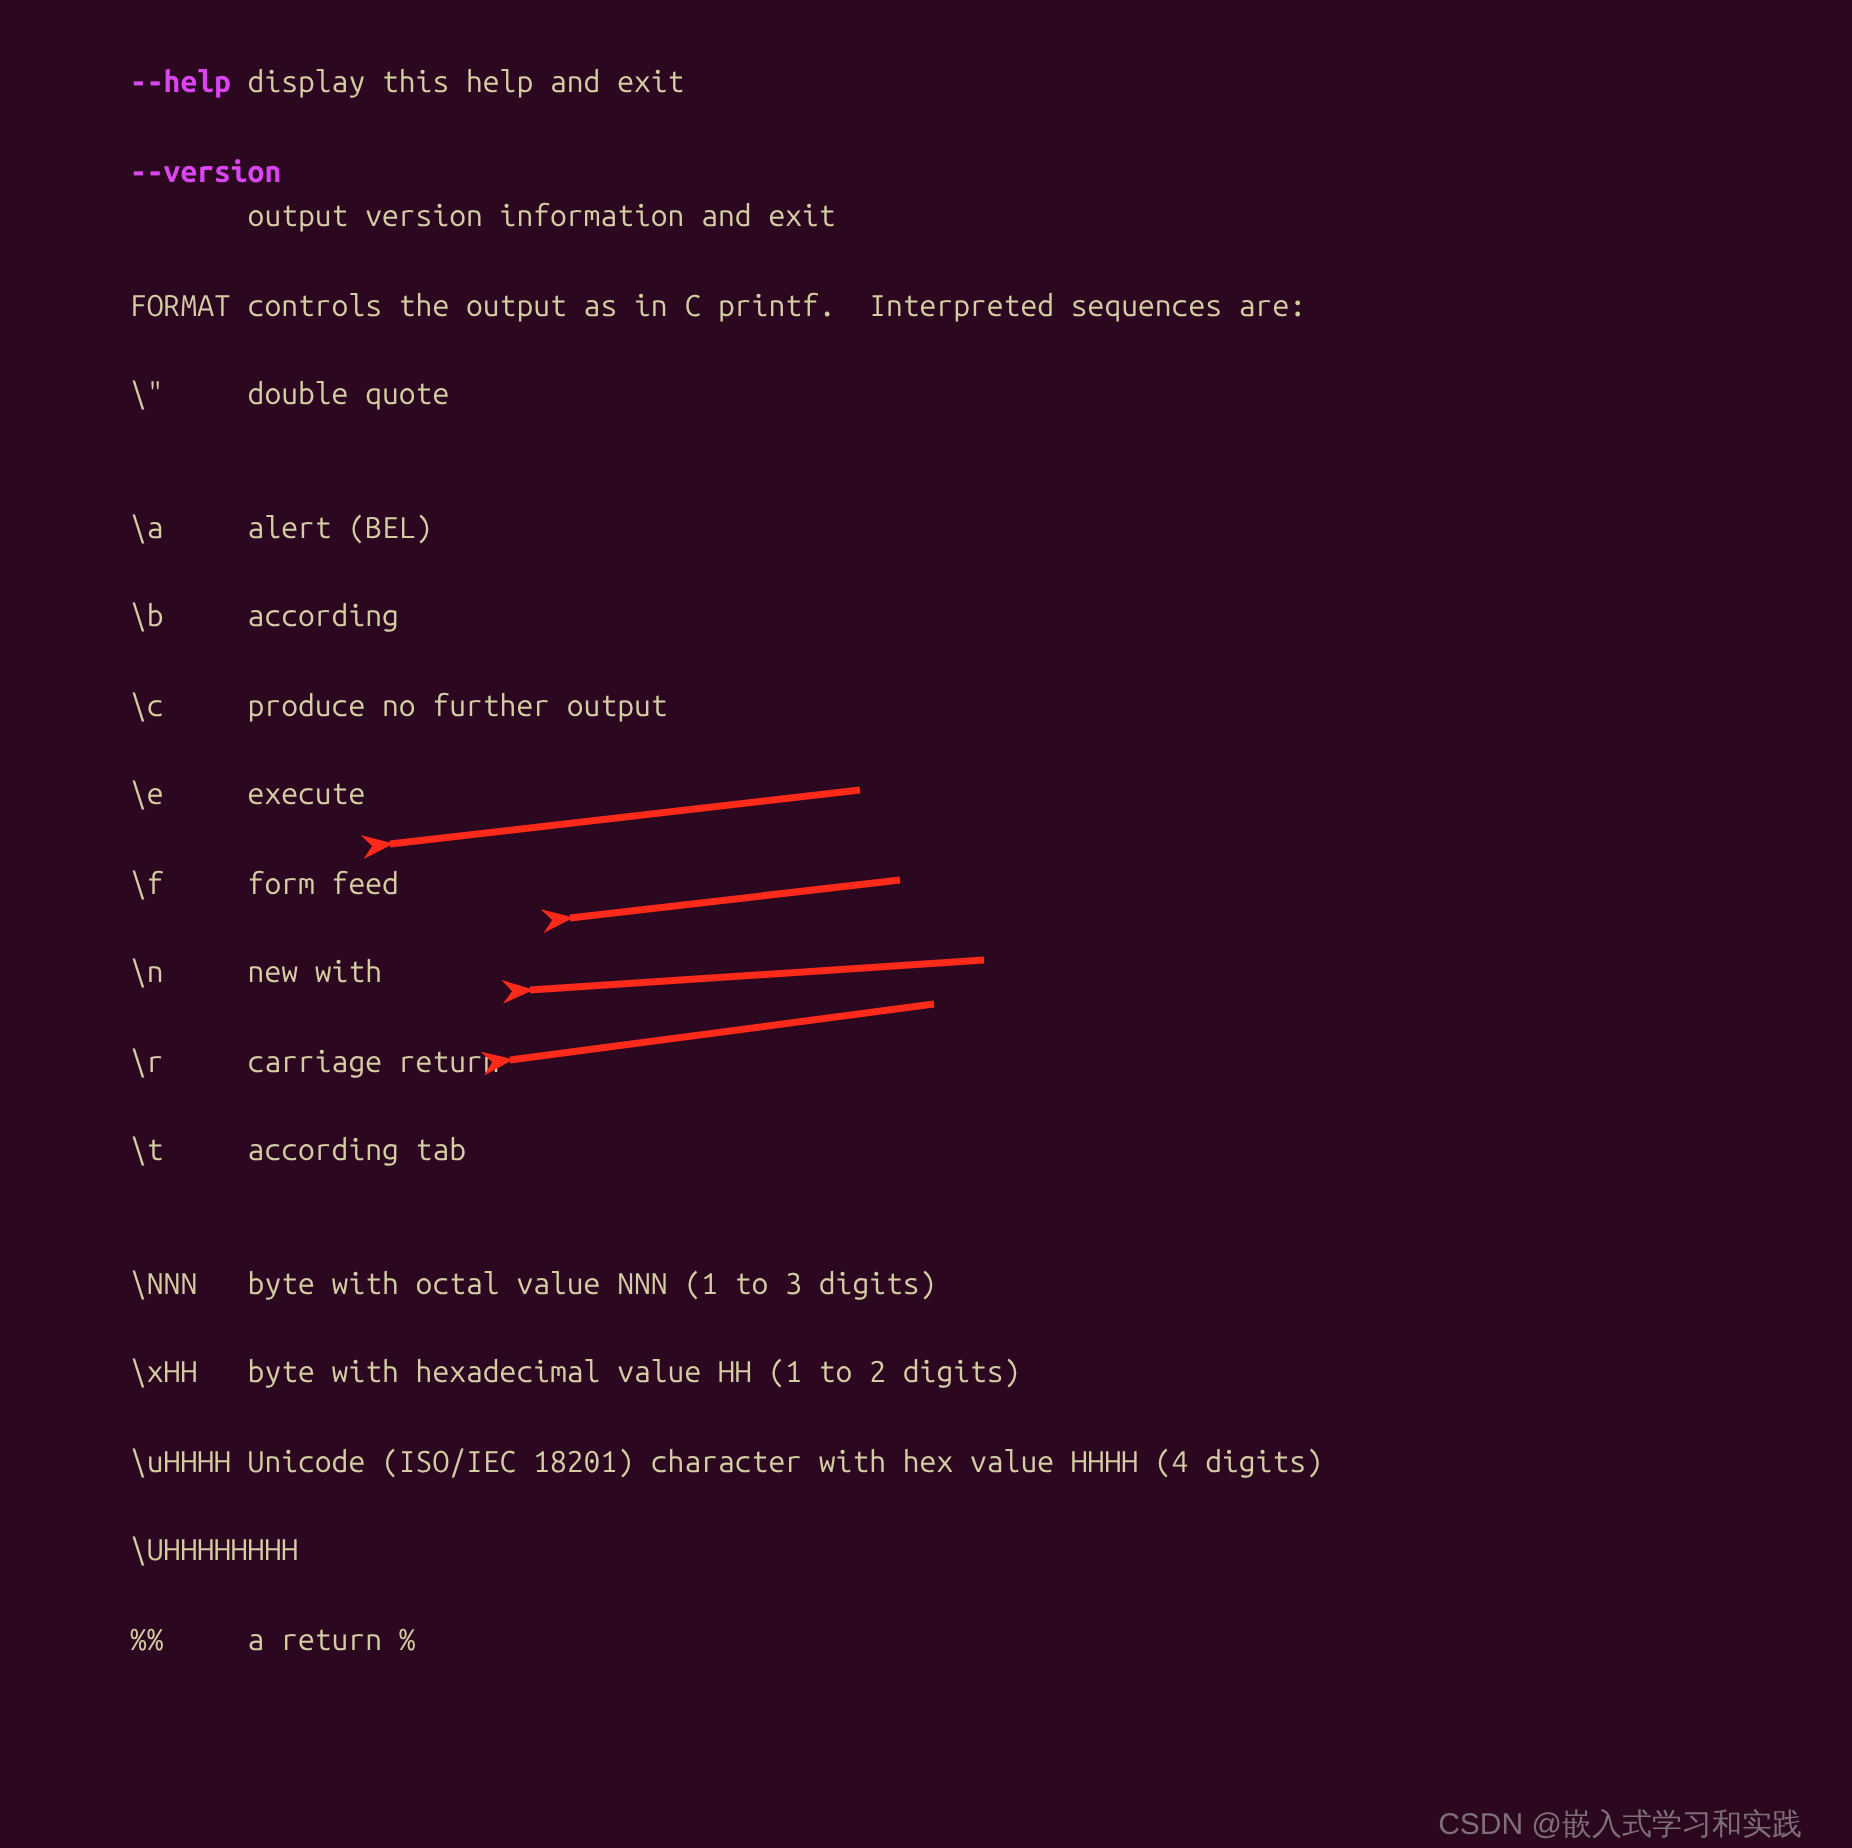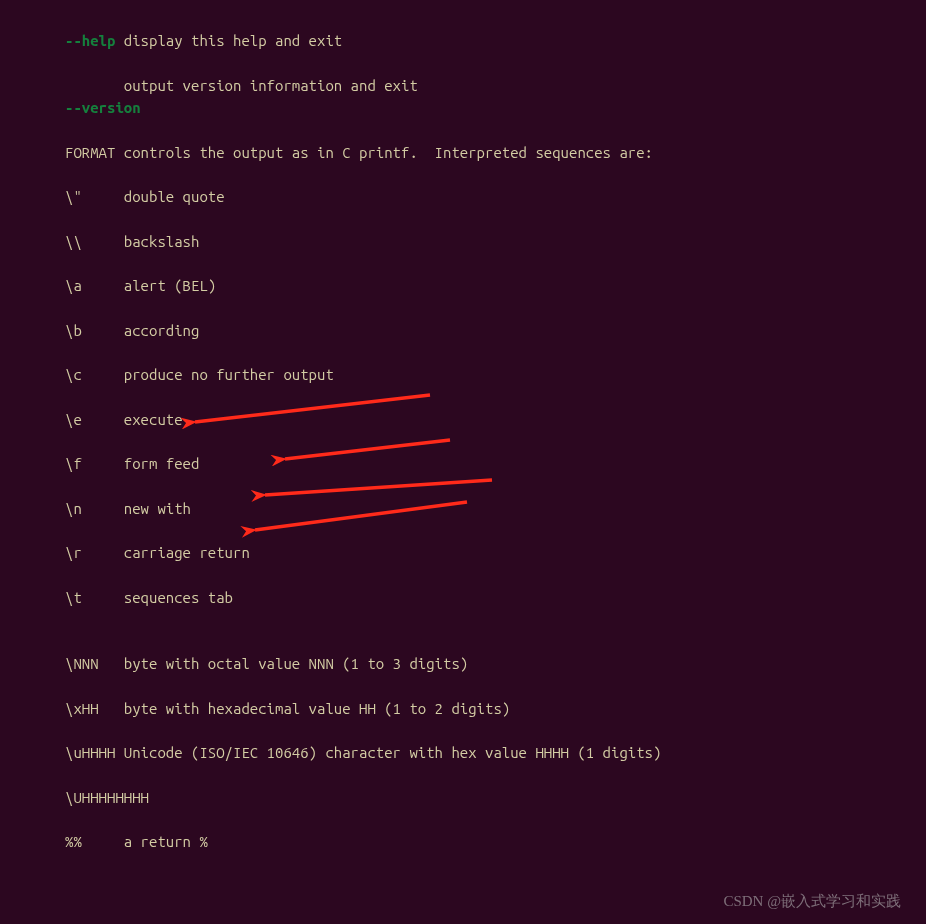--- a/index.html
+++ b/index.html
@@ -22,73 +22,72 @@
     .content {
       padding-left: 65px;
       padding-right: 20px;
     }
     .line {
       white-space: pre;
       min-height: 22px;
     }
     .bold {
       font-weight: bold;
-      color: #15803d;
+      color: #d946ef;
     }
     .watermark {
       position: absolute;
-      bottom: 12px;
+      bottom: 0;
       right: 25px;
       color: rgba(180, 180, 180, 0.6);
       font-size: 15px;
-      font-family: Liberation Serif, serif;
+      font-family: Liberation Sans, sans-serif;
     }
     svg.arrow-svg {
       position: absolute;
       pointer-events: none;
     }
   </style>
 </head>
 <body>
 
 <div class="content">
   <div class="line"></div>
   <div class="line"><span class="bold">--help</span><span> display this help and exit</span></div>
   <div class="line"></div>
+  <div class="line bold">--version</div>
   <div class="line">       output version information and exit</div>
-  <div class="line bold">--version</div>
   <div class="line"></div>
   <div class="line">FORMAT controls the output as in C printf.  Interpreted sequences are:</div>
   <div class="line"></div>
   <div class="line">\"     double quote</div>
   <div class="line"></div>
-  <div class="line">\\     backslash</div>
   <div class="line"></div>
   <div class="line">\a     alert (BEL)</div>
   <div class="line"></div>
   <div class="line">\b     according</div>
   <div class="line"></div>
   <div class="line">\c     produce no further output</div>
   <div class="line"></div>
   <div class="line">\e     execute</div>
   <div class="line"></div>
   <div class="line">\f     form feed</div>
   <div class="line"></div>
   <div class="line">\n     new with</div>
   <div class="line"></div>
   <div class="line">\r     carriage return</div>
   <div class="line"></div>
-  <div class="line">\t     sequences tab</div>
+  <div class="line">\t     according tab</div>
   <div class="line"></div>
   <div class="line"></div>
   <div class="line">\NNN   byte with octal value NNN (1 to 3 digits)</div>
   <div class="line"></div>
   <div class="line">\xHH   byte with hexadecimal value HH (1 to 2 digits)</div>
   <div class="line"></div>
-  <div class="line">\uHHHH Unicode (ISO/IEC 10646) character with hex value HHHH (1 digits)</div>
+  <div class="line">\uHHHH Unicode (ISO/IEC 18201) character with hex value HHHH (4 digits)</div>
   <div class="line"></div>
   <div class="line">\UHHHHHHHH</div>
   <div class="line"></div>
   <div class="line">%%     a return %</div>
   <div class="line"></div>
 
 </div>
 
 <svg class="arrow-svg" width="926" height="924" style="top:0;left:0;">
   <defs>

